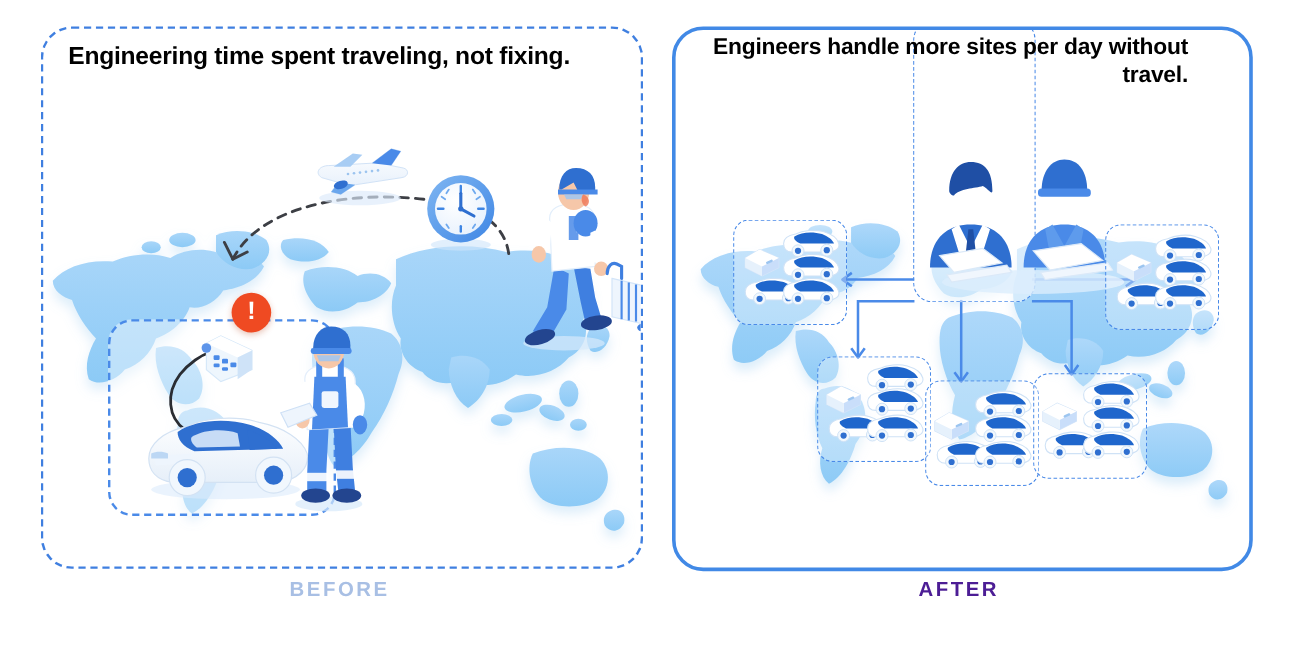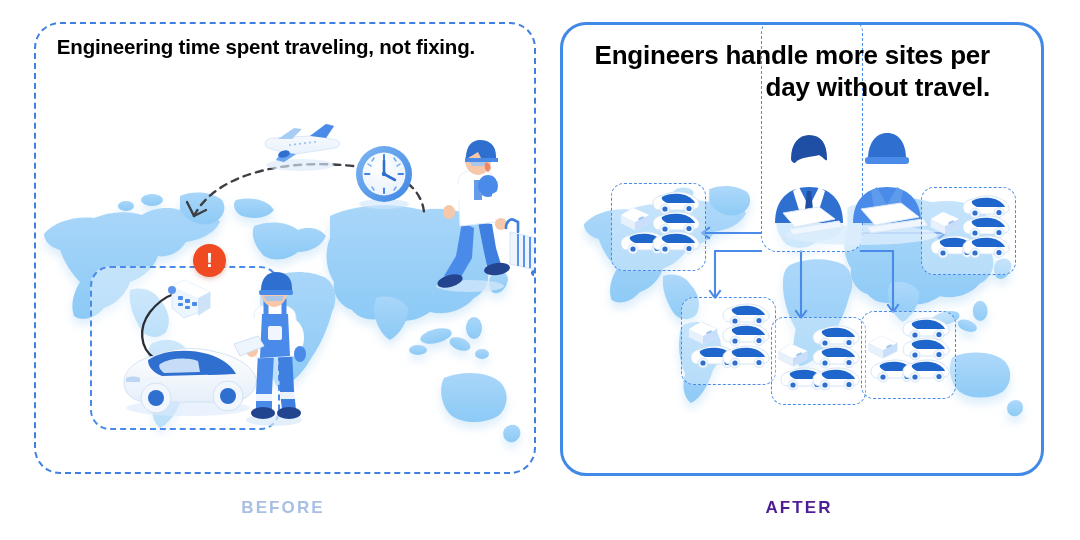--- a/index.html
+++ b/index.html
@@ -19,26 +19,26 @@
   .panel-inner{position:absolute;inset:0;overflow:hidden;border-radius:24px;}
 
   
   .heading{
     position:absolute;z-index:30;
     font-weight:700;color:#000000;letter-spacing:-0.2px;
     line-height:1.22;
     text-align:right;
   }
   .heading-before{left:55px;top:34px;width:420px;font-size:20.5px;}
-  .heading-after{left:30px;top:40px;width:400px;font-size:26px;}
+  .heading-after{left:30px;top:28px;width:400px;font-size:19px;}
 
   
   .caption{
     position:absolute;top:482px;width:100%;text-align:center;
-    font-size:17px;font-weight:700;letter-spacing:2.1px;margin-top:16px;
+    font-size:17px;font-weight:700;letter-spacing:2.1px;
   }
   .cap-before{left:34px;width:498px;color:#a8bfe4;}
   .cap-after{left:560px;width:478px;color:#4c1d95;}
 
   
   .mapwrap{position:absolute;pointer-events:none;}
   .mapwrap svg{display:block;}
 
   
   .sitebox{

